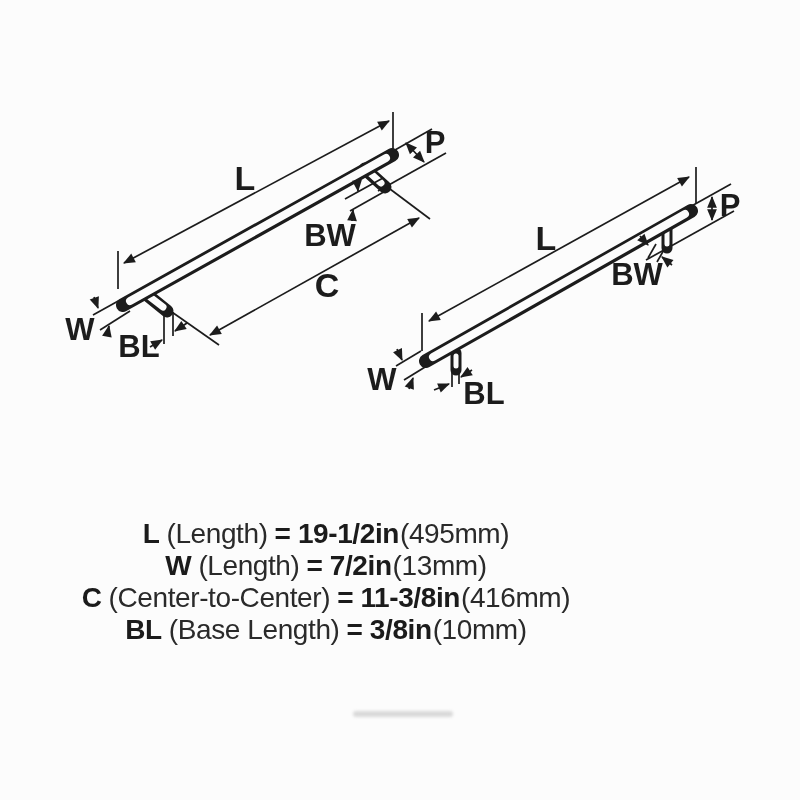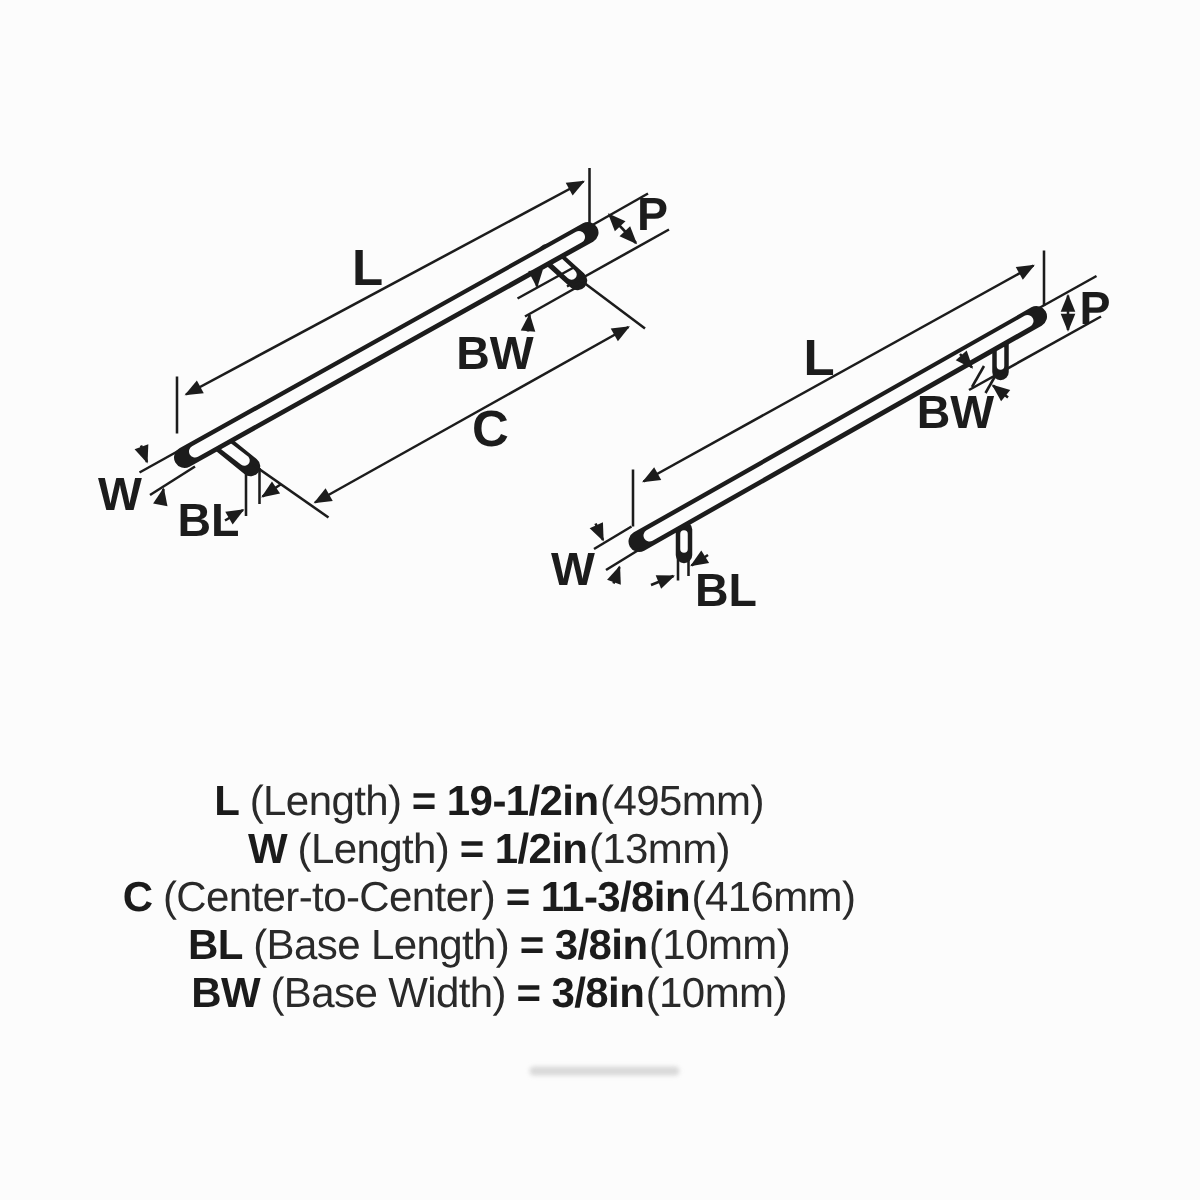--- a/index.html
+++ b/index.html
@@ -114,20 +114,19 @@
       <text class="lbl lbl-big" x="546" y="250">L</text>
       <text class="lbl" x="730" y="216">P</text>
       <text class="lbl" x="637" y="285">BW</text>
       <text class="lbl" x="382" y="390">W</text>
       <text class="lbl" x="484" y="404">BL</text>
     </g>
   </svg>
 
   <div class="specs">
     <div class="spec-line"><span class="sym">L</span><span class="nm">(Length)</span><span class="val">= 19-1/2in</span><span class="met">(495mm)</span></div>
-    <div class="spec-line"><span class="sym">W</span><span class="nm">(Length)</span><span class="val">= 1/2in</span><span class="met">(13mm)</span></div>
+    <div class="spec-line"><span class="sym">W</span><span class="nm">(Length)</span><span class="val">= 7/2in</span><span class="met">(13mm)</span></div>
     <div class="spec-line"><span class="sym">C</span><span class="nm">(Center-to-Center)</span><span class="val">= 11-3/8in</span><span class="met">(416mm)</span></div>
     <div class="spec-line"><span class="sym">BL</span><span class="nm">(Base Length)</span><span class="val">= 3/8in</span><span class="met">(10mm)</span></div>
-    <div class="spec-line"><span class="sym">BW</span><span class="nm">(Base Width)</span><span class="val">= 3/8in</span><span class="met">(10mm)</span></div>
   </div>
 
   <div class="smudge"></div>
 </div>
 
 </body></html>

